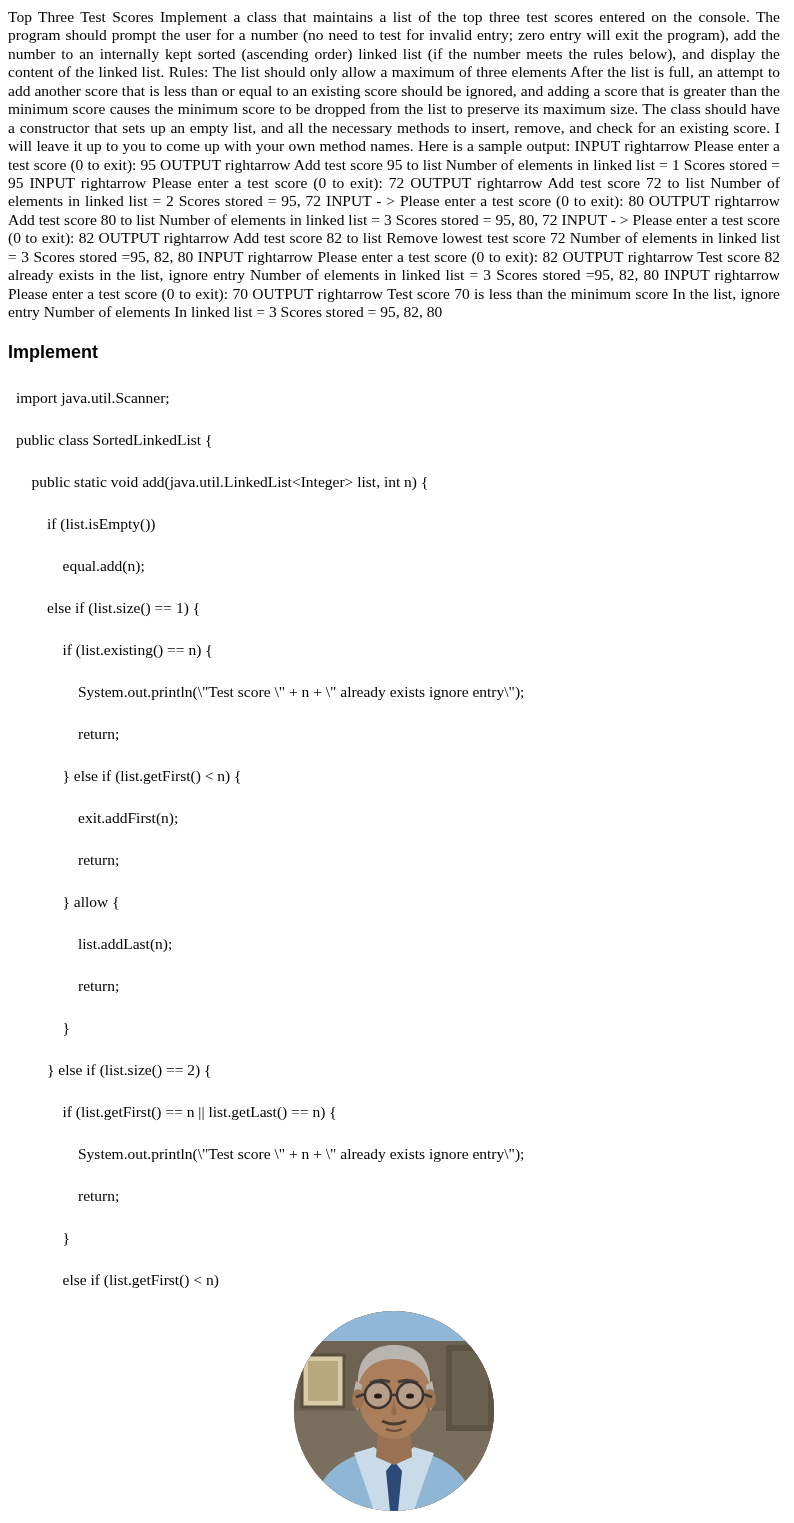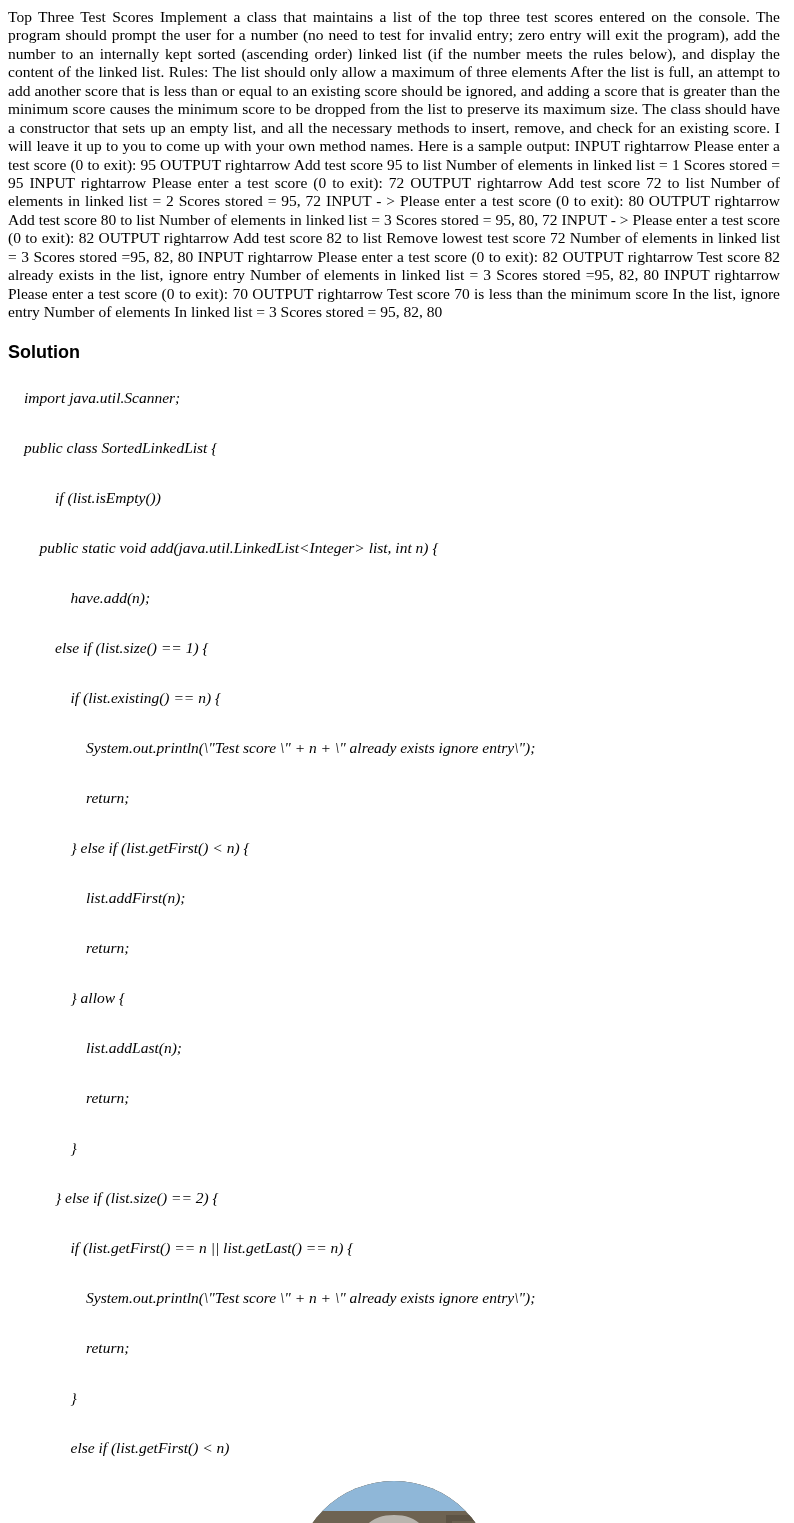--- a/index.html
+++ b/index.html
@@ -30,25 +30,24 @@
     font-weight: bold;
     margin: 22px 0 18px 0;
     line-height: 1.1;
   }
   .code-block {
     font-size: 15.5px;
     line-height: 1.0;
   }
   .code-line {
     white-space: pre-wrap;
-    margin: 16px;
+    margin: 8px;
     padding: 0;
     height: 34px;
     line-height: 34px;
-    font-style: italic;
   }
   .avatar-wrap {
     display: flex;
     justify-content: center;
     margin-top: 14px;
   }
   .avatar {
     width: 200px;
     height: 200px;
     border-radius: 50%;
@@ -73,34 +72,34 @@
     text-align: right;
   }
 </style>
 </head>
 <body>
 
 <div class="page">
 
   <p class="question">Top Three Test Scores Implement a class that maintains a list of the top three test scores entered on the console. The program should prompt the user for a number (no need to test for invalid entry; zero entry will exit the program), add the number to an internally kept sorted (ascending order) linked list (if the number meets the rules below), and display the content of the linked list. Rules: The list should only allow a maximum of three elements After the list is full, an attempt to add another score that is less than or equal to an existing score should be ignored, and adding a score that is greater than the minimum score causes the minimum score to be dropped from the list to preserve its maximum size. The class should have a constructor that sets up an empty list, and all the necessary methods to insert, remove, and check for an existing score. I will leave it up to you to come up with your own method names. Here is a sample output: INPUT rightarrow Please enter a test score (0 to exit): 95 OUTPUT rightarrow Add test score 95 to list Number of elements in linked list = 1 Scores stored = 95 INPUT rightarrow Please enter a test score (0 to exit): 72 OUTPUT rightarrow Add test score 72 to list Number of elements in linked list = 2 Scores stored = 95, 72 INPUT - &gt; Please enter a test score (0 to exit): 80 OUTPUT rightarrow Add test score 80 to list Number of elements in linked list = 3 Scores stored = 95, 80, 72 INPUT - &gt; Please enter a test score (0 to exit): 82 OUTPUT rightarrow Add test score 82 to list Remove lowest test score 72 Number of elements in linked list = 3 Scores stored =95, 82, 80 INPUT rightarrow    Please enter a test score (0 to exit): 82 OUTPUT rightarrow Test score 82 already exists in the list, ignore entry Number of elements in linked list = 3 Scores stored =95, 82, 80 INPUT rightarrow Please enter a test score (0 to exit): 70 OUTPUT rightarrow Test score 70 is less than the minimum score In the list, ignore entry Number of elements In linked list = 3 Scores stored = 95, 82, 80</p>
 
-  <h2 class="solution-heading">Solution</h2>
+  <h2 class="solution-heading">Implement</h2>
 
   <div class="code-block">
     <div class="code-line">import java.util.Scanner;</div>
     <div class="code-line">public class SortedLinkedList {</div>
+    <div class="code-line">    public static void add(java.util.LinkedList&lt;Integer&gt; list, int n) {</div>
     <div class="code-line">        if (list.isEmpty())</div>
-    <div class="code-line">    public static void add(java.util.LinkedList&lt;Integer&gt; list, int n) {</div>
-    <div class="code-line">            have.add(n);</div>
+    <div class="code-line">            equal.add(n);</div>
     <div class="code-line">        else if (list.size() == 1) {</div>
     <div class="code-line">            if (list.existing() == n) {</div>
     <div class="code-line">                System.out.println(\"Test score \" + n + \" already exists ignore entry\");</div>
     <div class="code-line">                return;</div>
     <div class="code-line">            } else if (list.getFirst() &lt; n) {</div>
-    <div class="code-line">                list.addFirst(n);</div>
+    <div class="code-line">                exit.addFirst(n);</div>
     <div class="code-line">                return;</div>
     <div class="code-line">            } allow {</div>
     <div class="code-line">                list.addLast(n);</div>
     <div class="code-line">                return;</div>
     <div class="code-line">            }</div>
     <div class="code-line">        } else if (list.size() == 2) {</div>
     <div class="code-line">            if (list.getFirst() == n || list.getLast() == n) {</div>
     <div class="code-line">                System.out.println(\"Test score \" + n + \" already exists ignore entry\");</div>
     <div class="code-line">                return;</div>
     <div class="code-line">            }</div>

